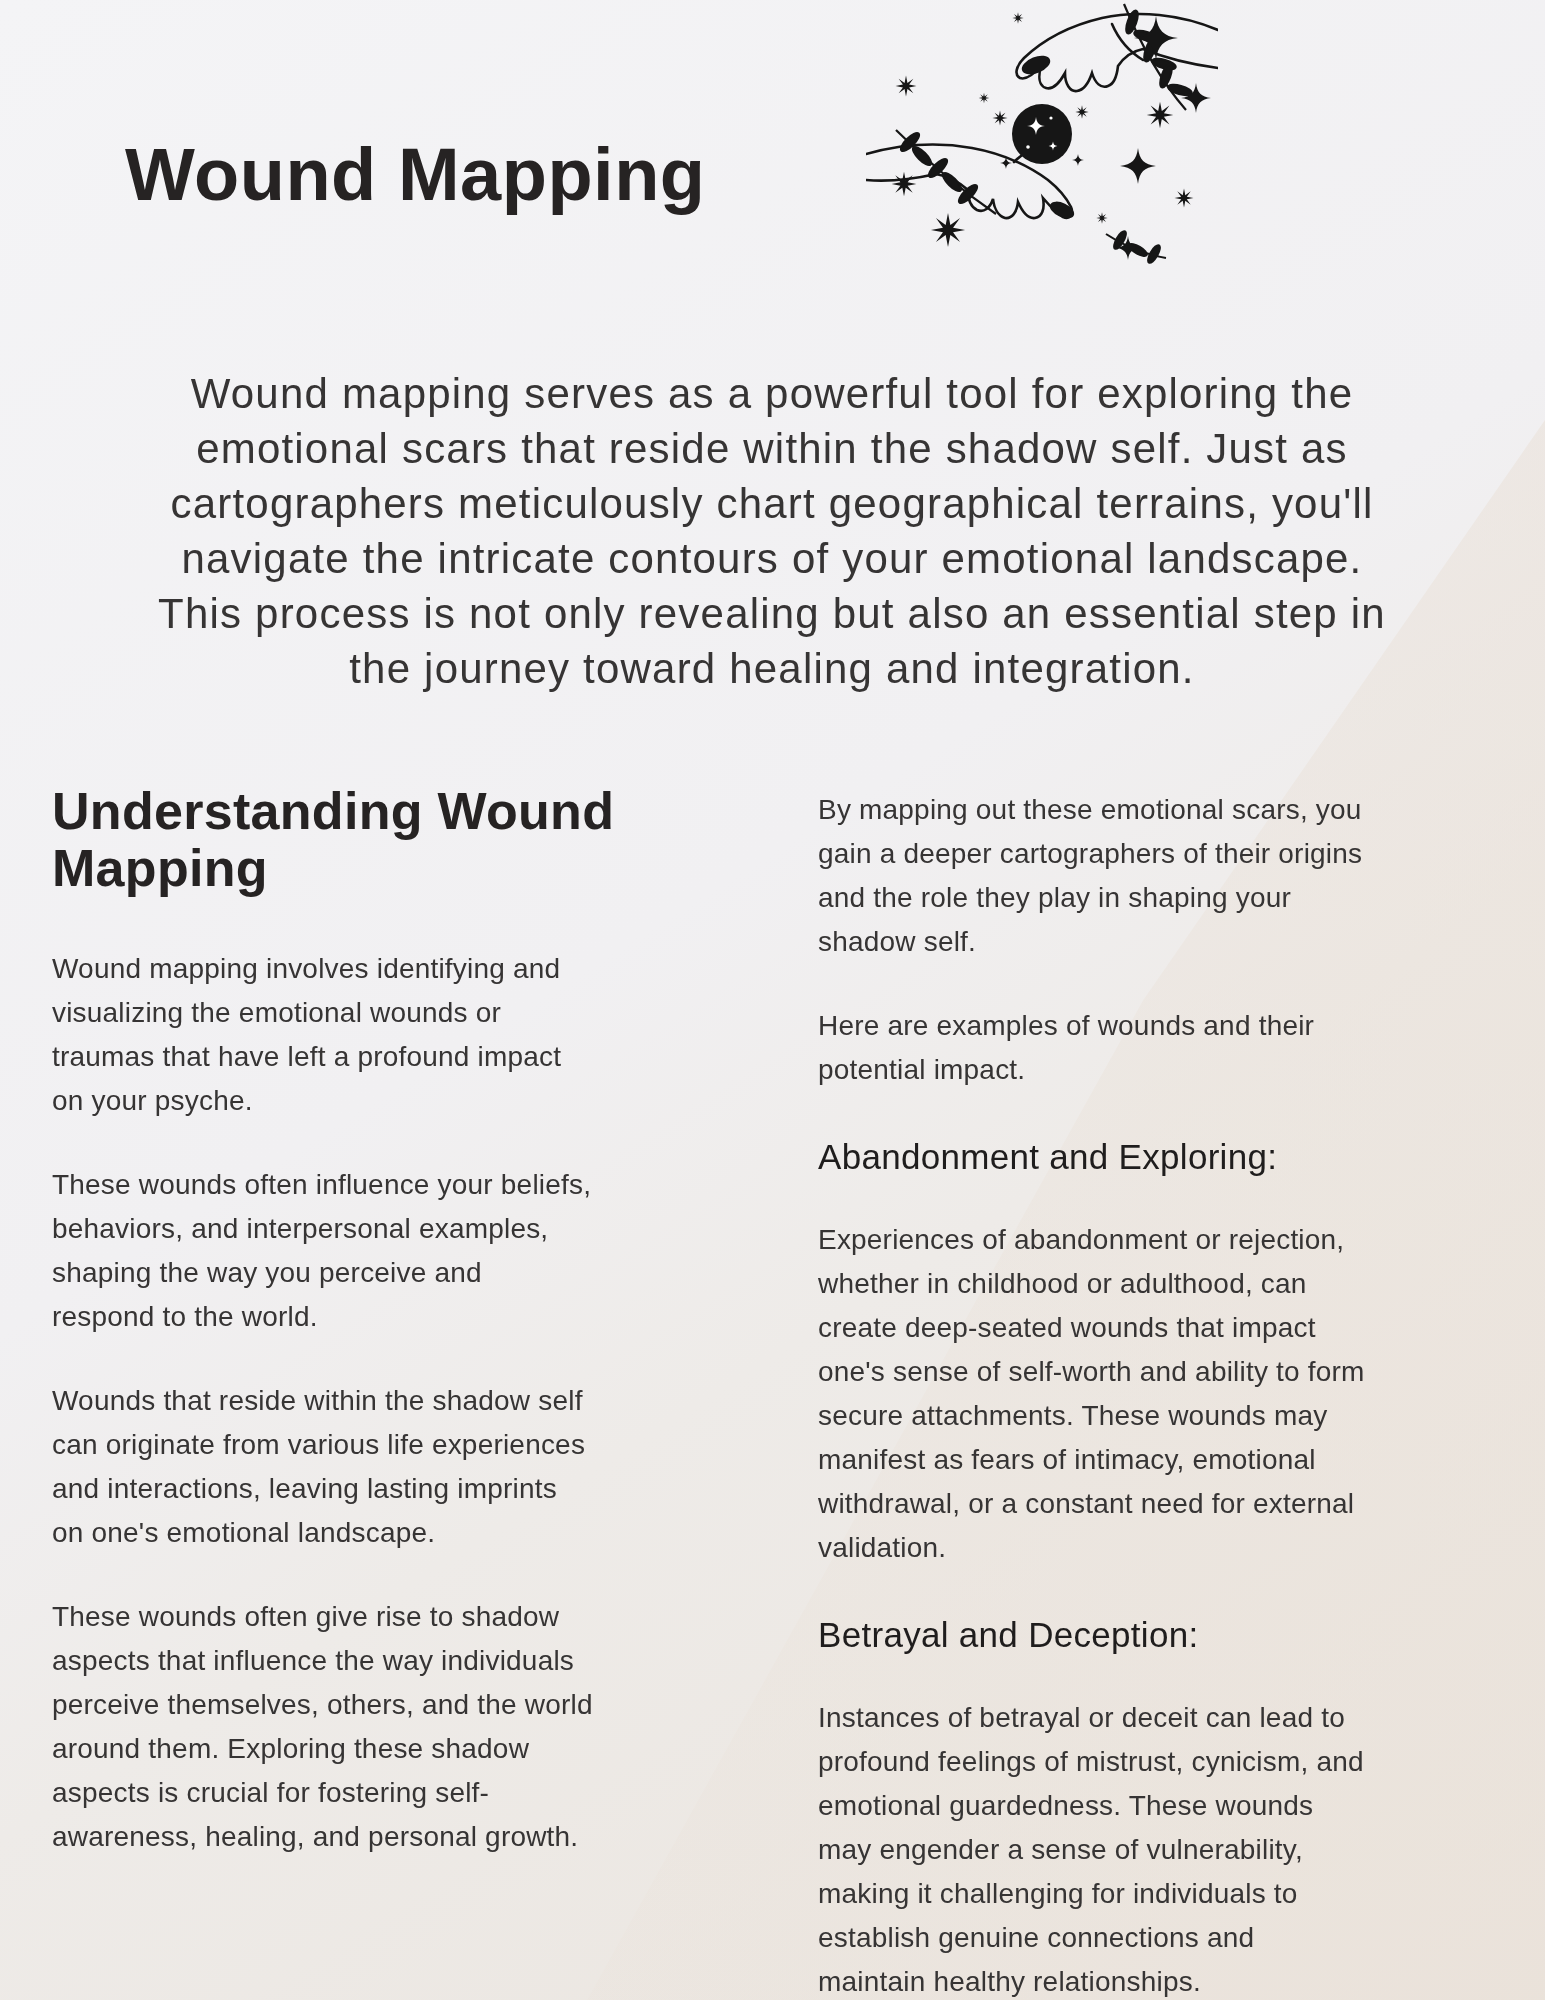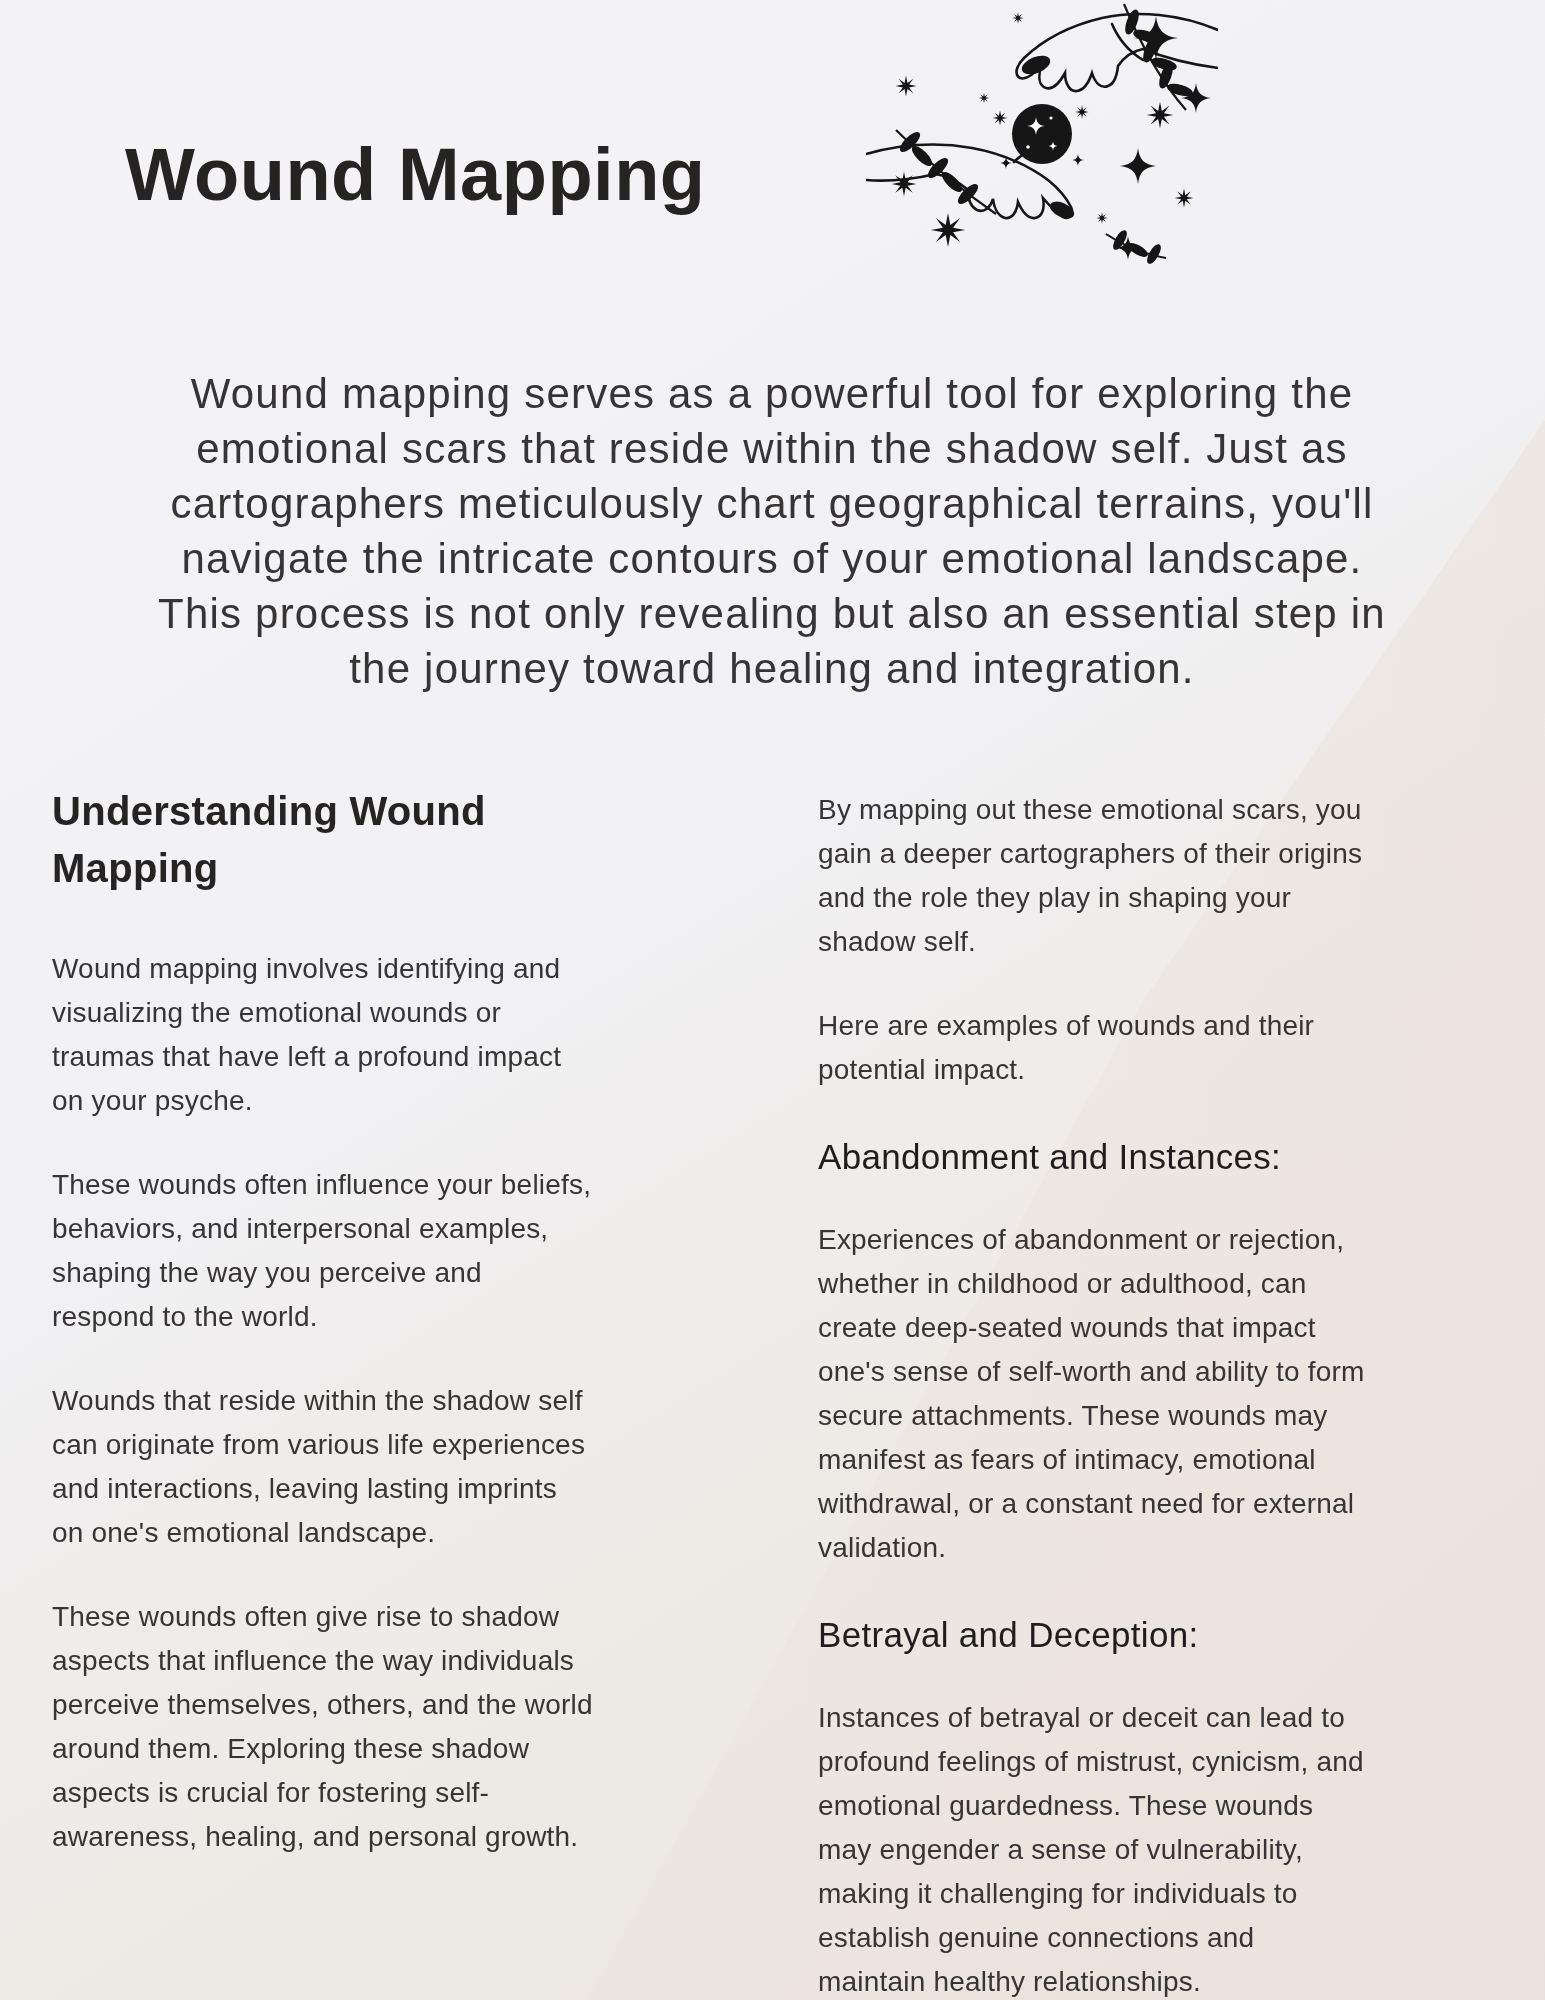--- a/index.html
+++ b/index.html
@@ -24,21 +24,21 @@
     position:absolute; left:122px; top:366px; width:1300px; margin:0;
     font-size:42px; line-height:55px; letter-spacing:1.2px;
     text-align:center; white-space:pre-line;
     color:var(--text,#363434);
   }
   .illustration { position:absolute; left:866px; top:2px; width:352px; height:282px; color:var(--ink,#161616); }
   .col { position:absolute; }
   .col-left  { left:52px;  top:783px; width:620px; }
   .col-right { left:818px; top:788px; width:700px; }
   .col h2 {
-    margin:0 0 50px; font-size:40px; line-height:57px; font-weight:700;
+    margin:0 0 50px; font-size:52px; line-height:57px; font-weight:700;
     letter-spacing:0.3px; white-space:pre-line; color:var(--heading,#262323);
   }
   .col h3 {
     margin:0 0 36px; font-size:35px; line-height:50px; font-weight:400;
     letter-spacing:0.3px; color:var(--subheading,#1f1d1d);
   }
   .col p {
     margin:0 0 40px; font-size:28px; line-height:44px; letter-spacing:0.2px;
     white-space:pre-line; color:var(--text,#363434);
   }
@@ -153,21 +153,21 @@
 awareness, healing, and personal growth.</p>
 </section>
 
 <section class="col col-right">
   <p>By mapping out these emotional scars, you
 gain a deeper cartographers of their origins
 and the role they play in shaping your
 shadow self.</p>
   <p>Here are examples of wounds and their
 potential impact.</p>
-  <h3>Abandonment and Instances:</h3>
+  <h3>Abandonment and Exploring:</h3>
   <p>Experiences of abandonment or rejection,
 whether in childhood or adulthood, can
 create deep-seated wounds that impact
 one's sense of self-worth and ability to form
 secure attachments. These wounds may
 manifest as fears of intimacy, emotional
 withdrawal, or a constant need for external
 validation.</p>
   <h3>Betrayal and Deception:</h3>
   <p>Instances of betrayal or deceit can lead to

